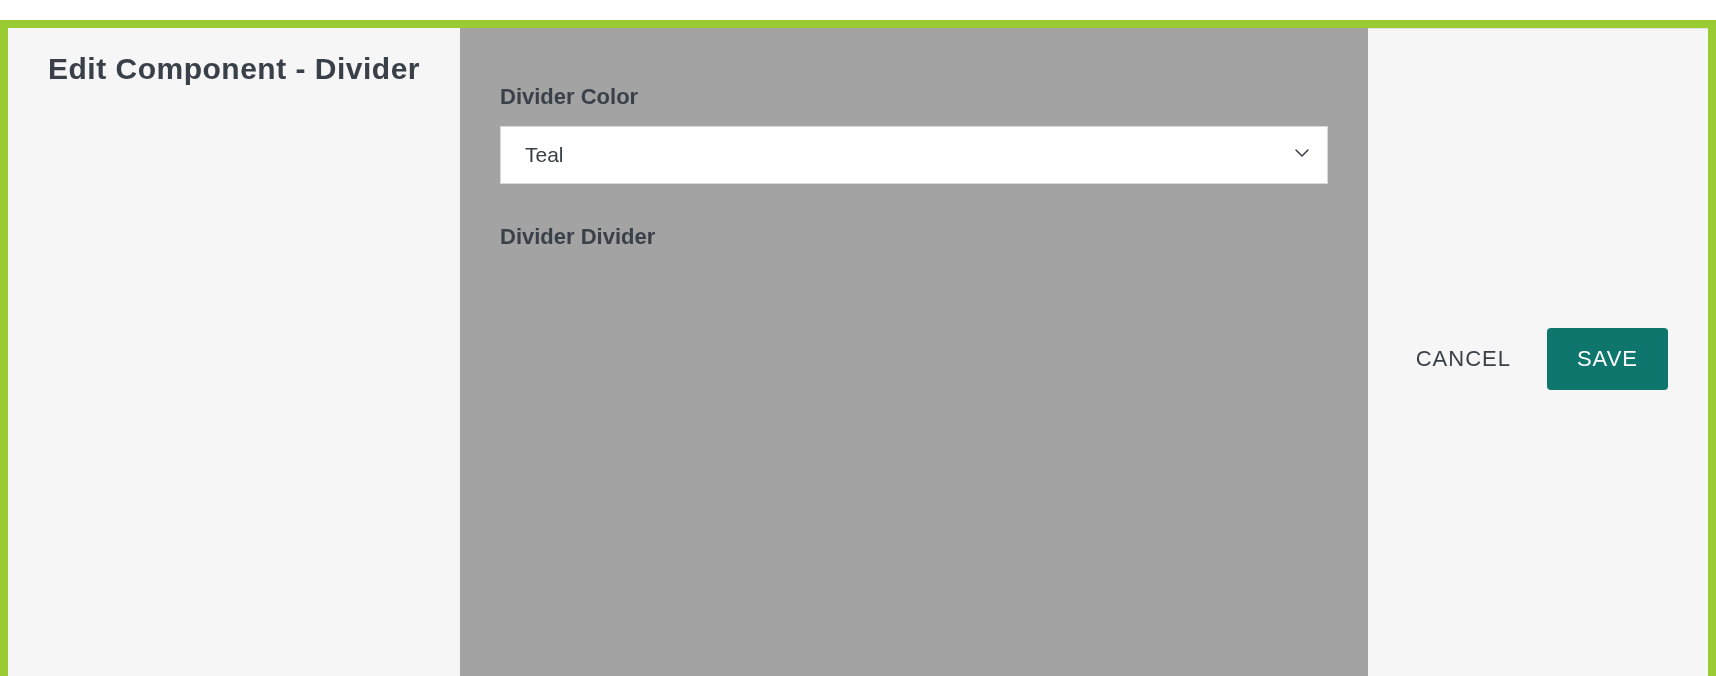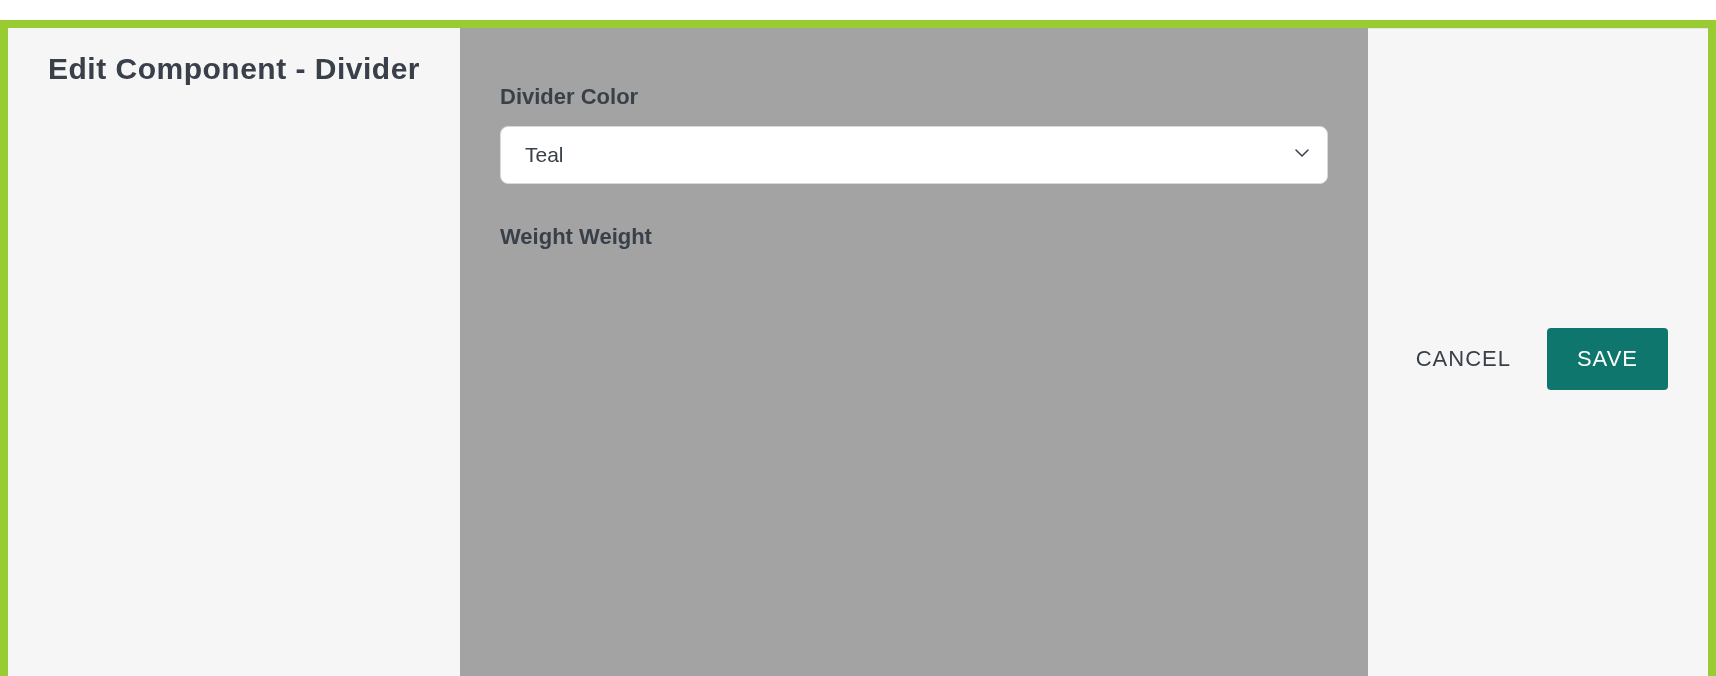--- a/index.html
+++ b/index.html
@@ -47,21 +47,21 @@
       margin-bottom: 16px;
     }
     .select-wrap {
       position: relative;
       width: 100%;
     }
     .select-field {
       width: 100%;
       height: 58px;
       border: 1px solid #d9d9d9;
-      border-radius: 8px;
+      border-radius: 0;
       background: #fff;
       padding: 0 44px 0 24px;
       font-size: 21px;
       color: #394049;
       display: flex;
       align-items: center;
       cursor: pointer;
     }
     .select-caret {
       position: absolute;
@@ -118,21 +118,21 @@
         </div>
         <span class="select-caret">
           <svg width="16" height="16" viewBox="0 0 16 16" fill="none">
             <path d="M2 5 L8 11 L14 5" stroke="#394049" stroke-width="1.5" fill="none" stroke-linecap="round" stroke-linejoin="round"></path>
           </svg>
         </span>
       </div>
     </div>
 
     <div class="form-group">
-      <label class="form-label">Weight Weight</label>
+      <label class="form-label">Divider Divider</label>
     </div>
 
   </div>
 
   <div class="modal-footer">
     <button class="btn-cancel">CANCEL</button>
     <button class="btn-save">SAVE</button>
   </div>
 
 </div>

